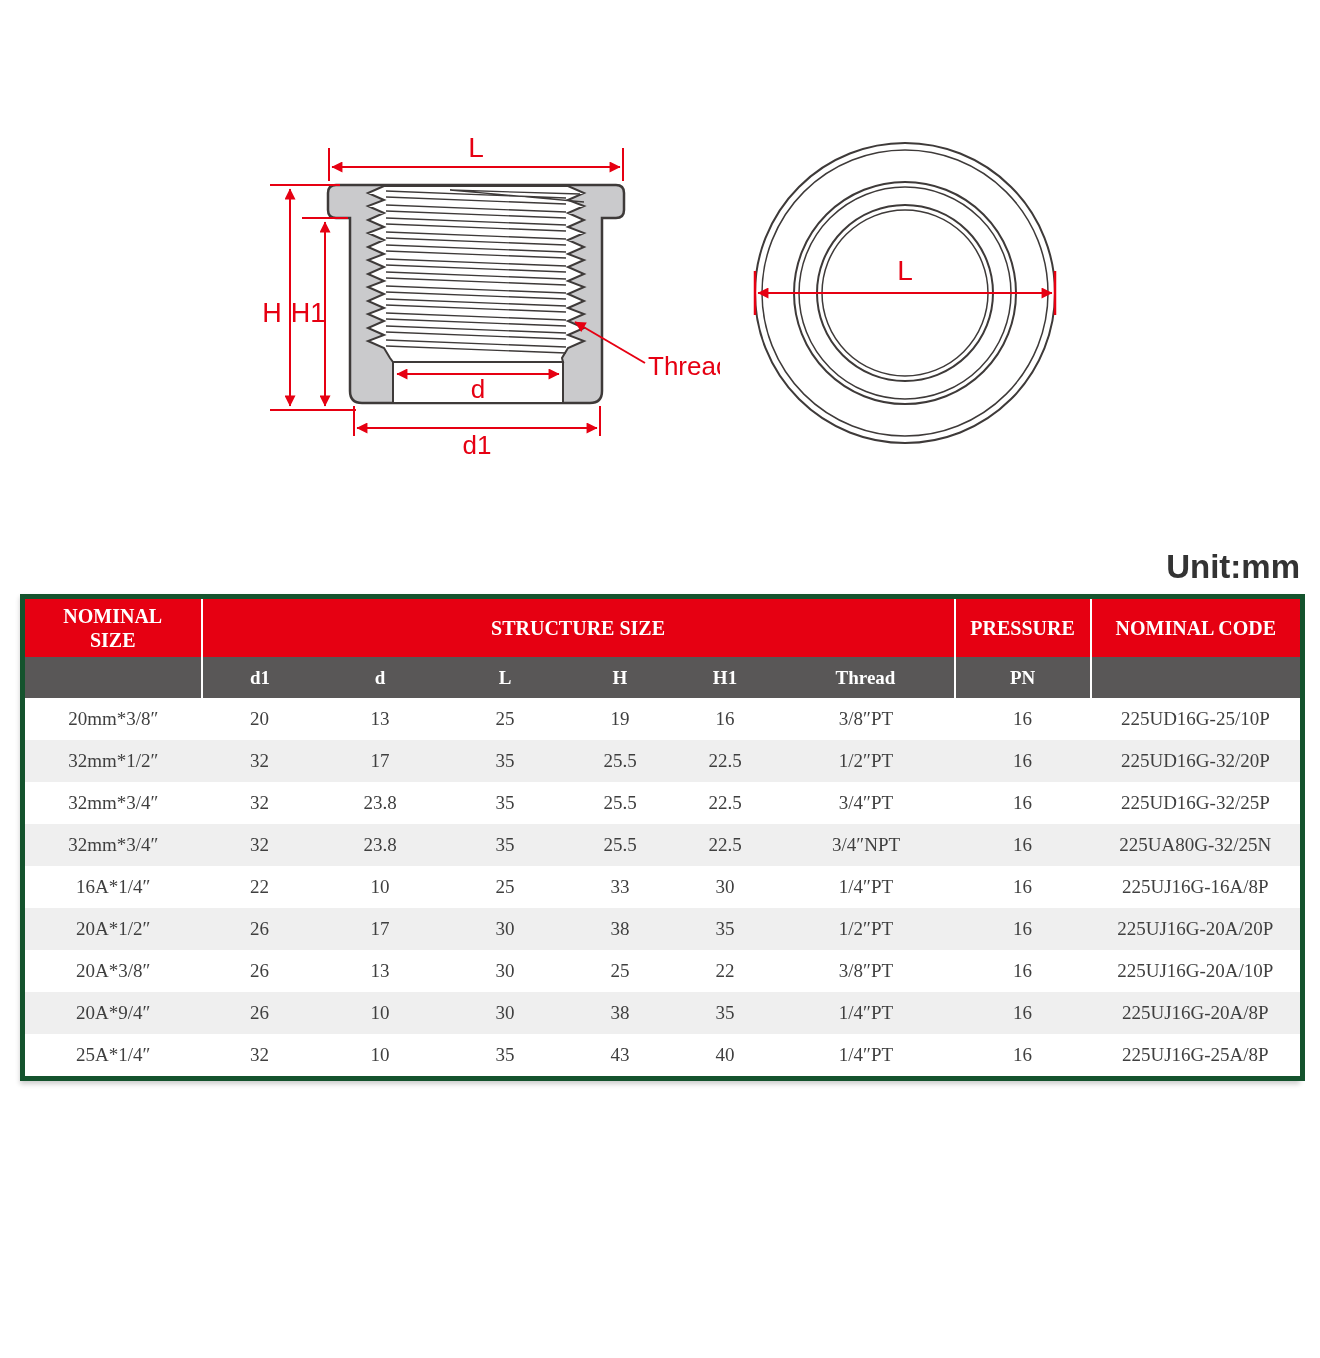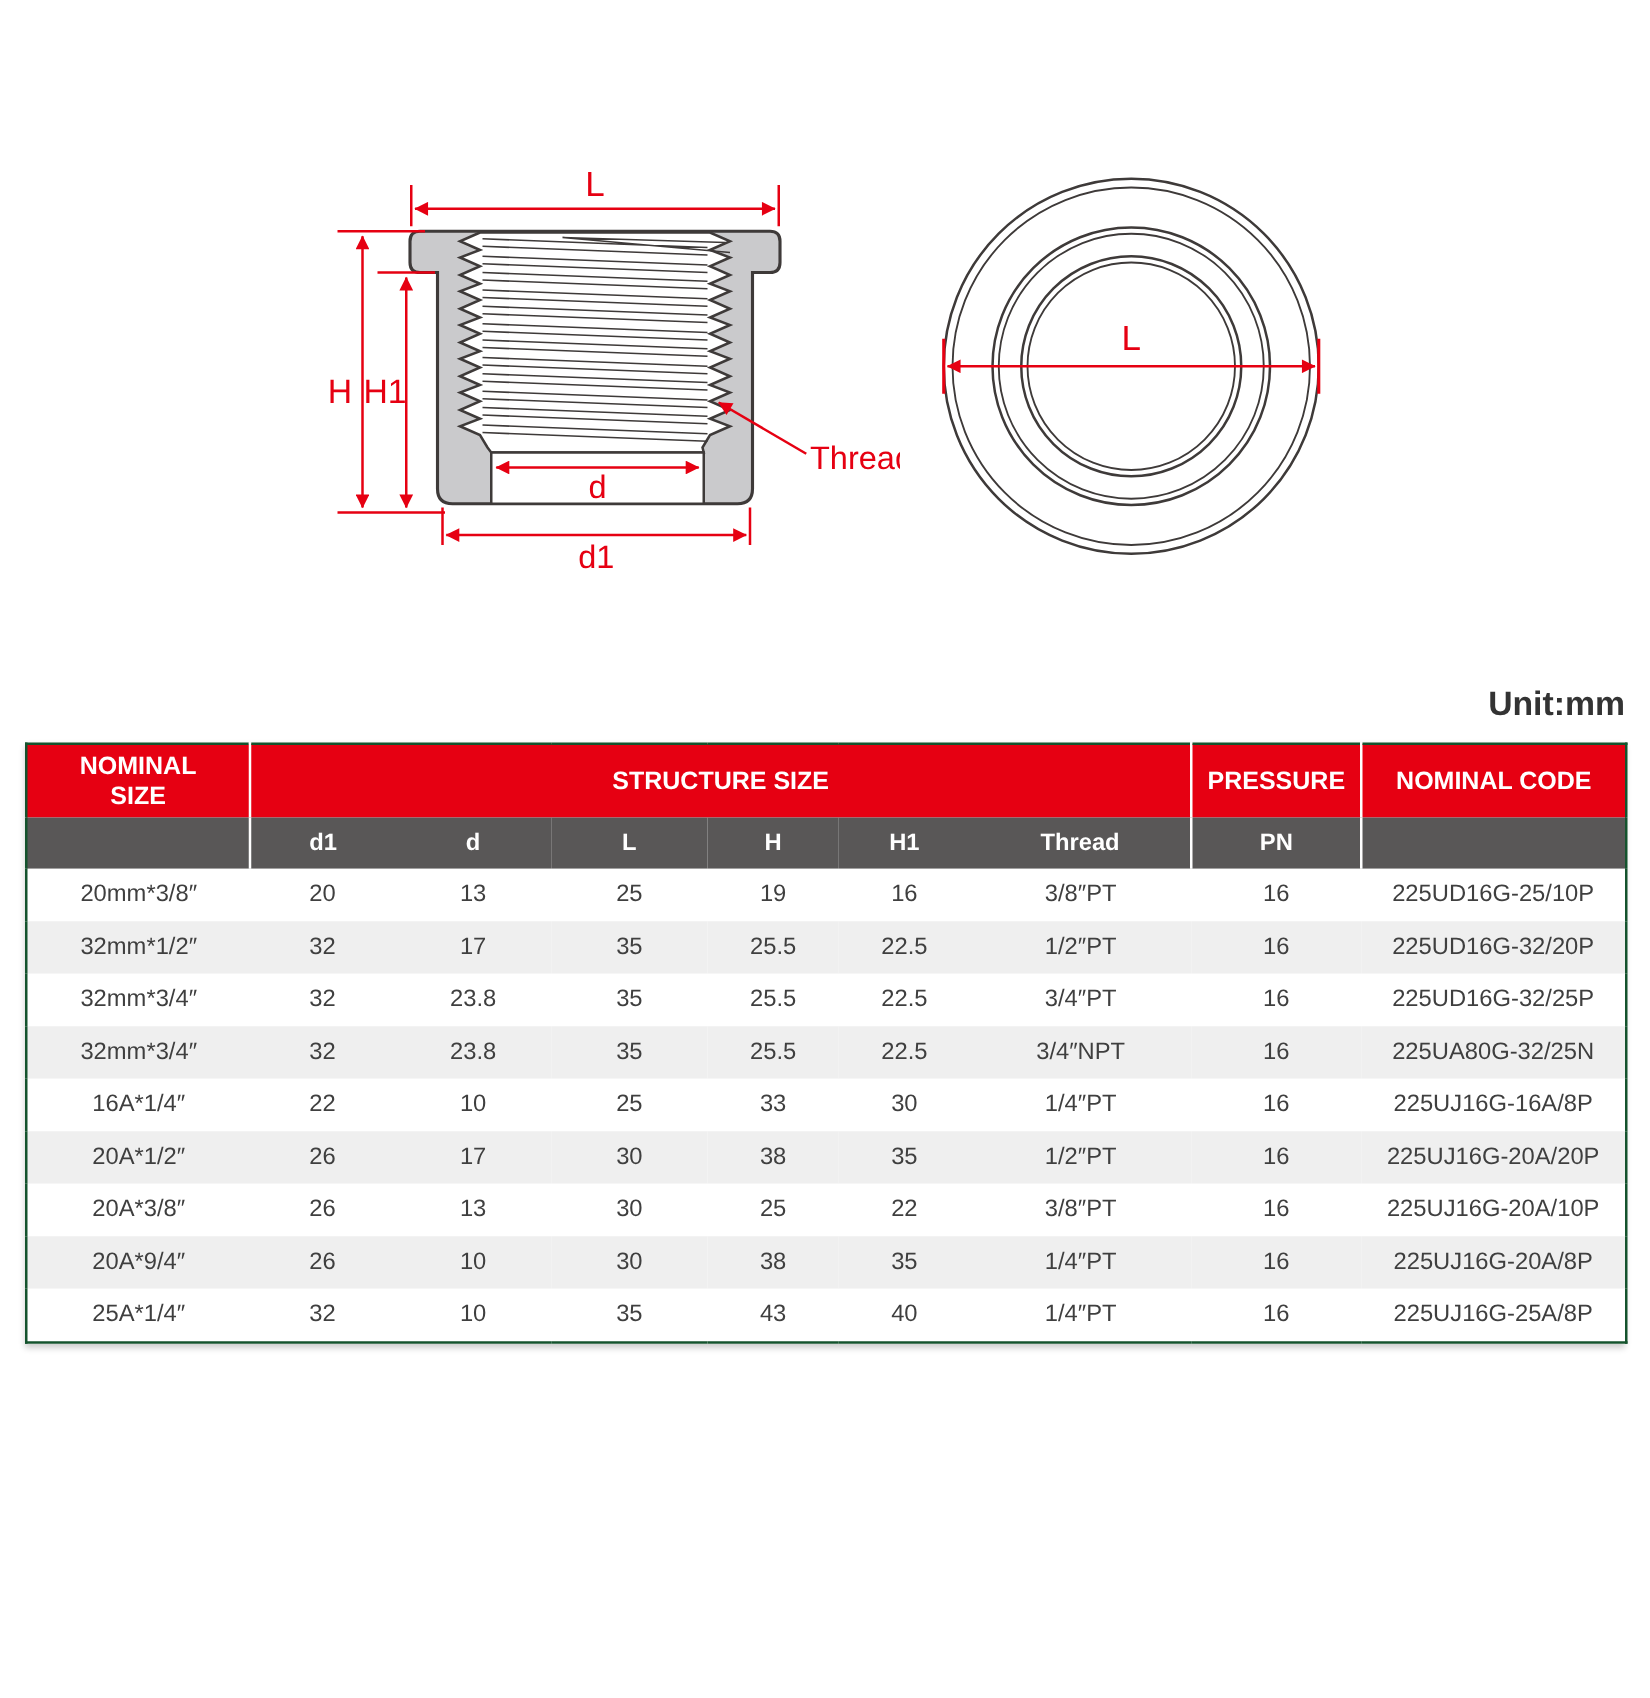--- a/index.html
+++ b/index.html
@@ -8,27 +8,27 @@
 
   
   .drawing{position:absolute;}
   #side-view{left:250px;top:110px;}
   #front-view{left:745px;top:125px;}
   .dim-text{fill:#e60012;font-family:"Liberation Sans",sans-serif;}
   .outline{stroke:#3e3a39;fill:none;}
 
   
   #unit-label{position:absolute;top:548px;right:20px;
-              font-size:27px;font-weight:bold;color:#333333;}
+              font-size:33px;font-weight:bold;color:#333333;}
 
   
   #table-wrap{position:absolute;left:20px;top:594px;width:1280px;
               box-shadow:0 3px 5px rgba(0,0,0,0.20);}
   table.spec{border-collapse:collapse;width:1280px;table-layout:fixed;
-             border:2px solid #14532d;}
+             border:5px solid #14532d;font-family:Liberation Serif, serif;}
   table.spec th,table.spec td{padding:0;text-align:center;vertical-align:middle;}
   tr.main-head th{background:#e60012;color:#ffffff;font-size:20px;
                   font-weight:bold;height:58px;line-height:1.2;}
   tr.main-head th .narrow{display:inline-block;max-width:110px;}
   tr.sub-head th{background:#595757;color:#ffffff;font-size:19px;
                  font-weight:bold;height:41px;}
   .div-r{border-right:2px solid #ffffff;}
   tbody td{height:42px;font-size:19px;color:#3f3f3f;background:#ffffff;}
   tbody tr:nth-child(even) td{background:#efefef;}
 </style>

